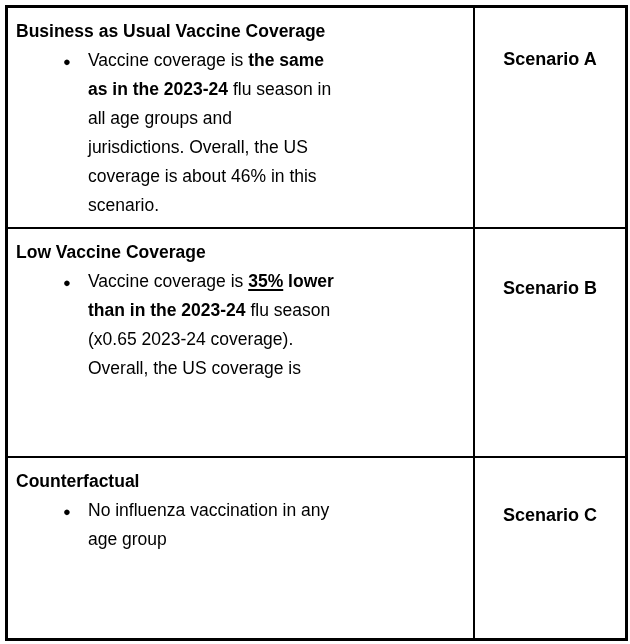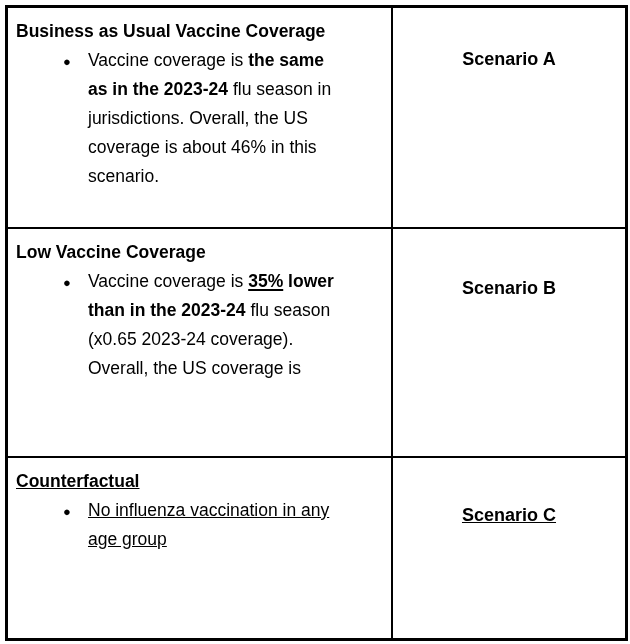--- a/index.html
+++ b/index.html
@@ -24,26 +24,25 @@
     box-sizing: content-box;
   }
   .t-row {
     display: flex;
     border-bottom: 2px solid #000000;
     flex: 0 0 auto;
   }
   .t-row:last-child {
     border-bottom: none;
     flex: 1 1 auto;
-    text-decoration: underline;
   }
   .t-row.r1 { height: 219px; }
   .t-row.r2 { height: 227px; }
   .cell-desc {
-    width: 385px;
+    width: 467px;
     box-sizing: border-box;
     border-right: 2px solid #000000;
     padding: 9px 6px 0 8px;
     overflow: hidden;
   }
   .cell-scenario {
     flex: 1;
     box-sizing: border-box;
     text-align: center;
     font-weight: bold;
@@ -83,20 +82,21 @@
 <body>
 
 <div class="scenario-table">
 
   <div class="t-row r1">
     <div class="cell-desc">
       <div class="cell-heading">Business as Usual Vaccine Coverage</div>
       <div class="bullet-lines">
           <div class="line"><span class="bullet-marker">●</span><span>Vaccine coverage is </span><span class="b">the same</span></div>
           <div class="line"><span class="b">as in the 2023-24</span><span> flu season in</span></div>
+          <div class="line"><span>all age groups and</span></div>
           <div class="line"><span>jurisdictions. Overall, the US</span></div>
           <div class="line"><span>coverage is about 46% in this</span></div>
           <div class="line"><span>scenario.</span></div>
         </div>
     </div>
     <div class="cell-scenario">
       <span>Scenario A</span>
     </div>
   </div>
 

